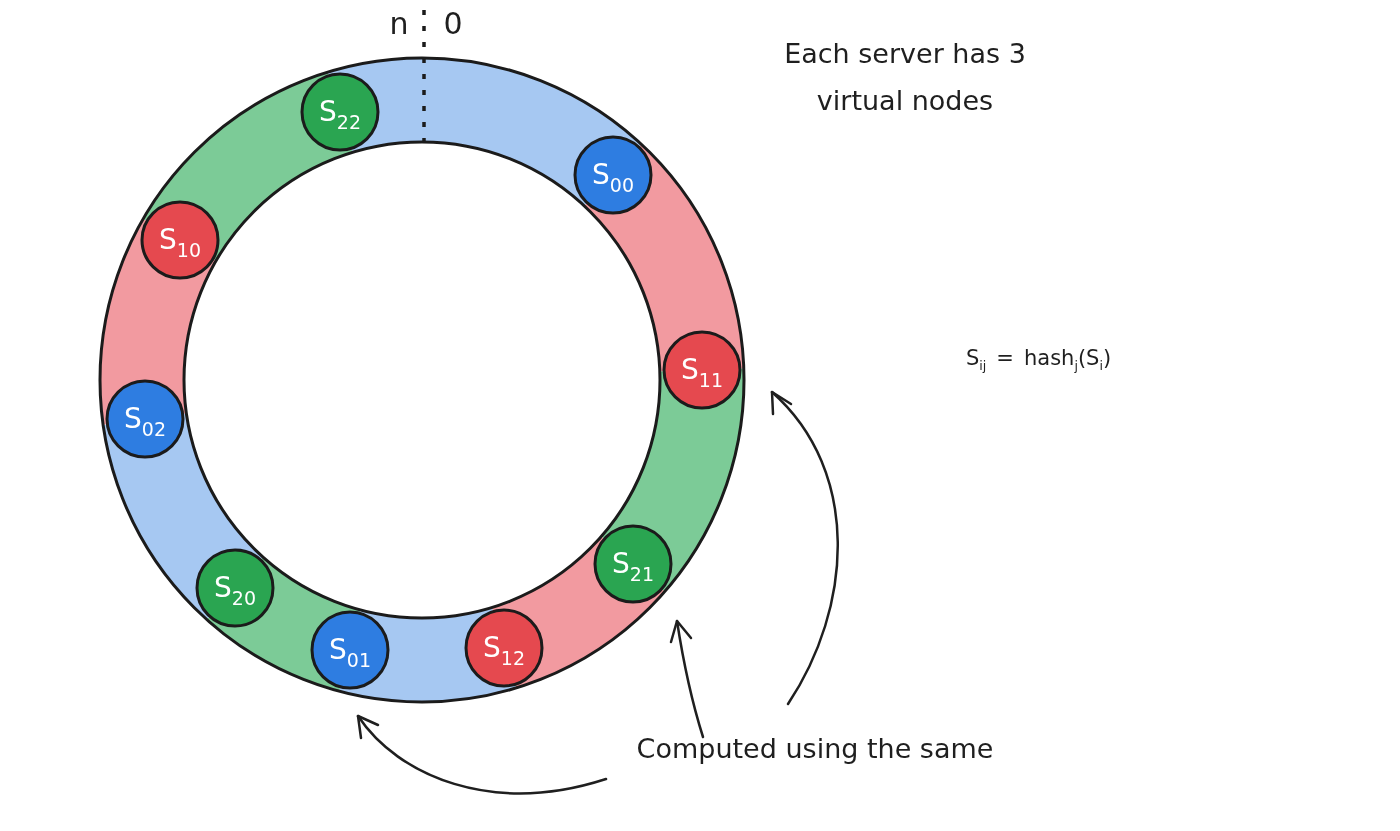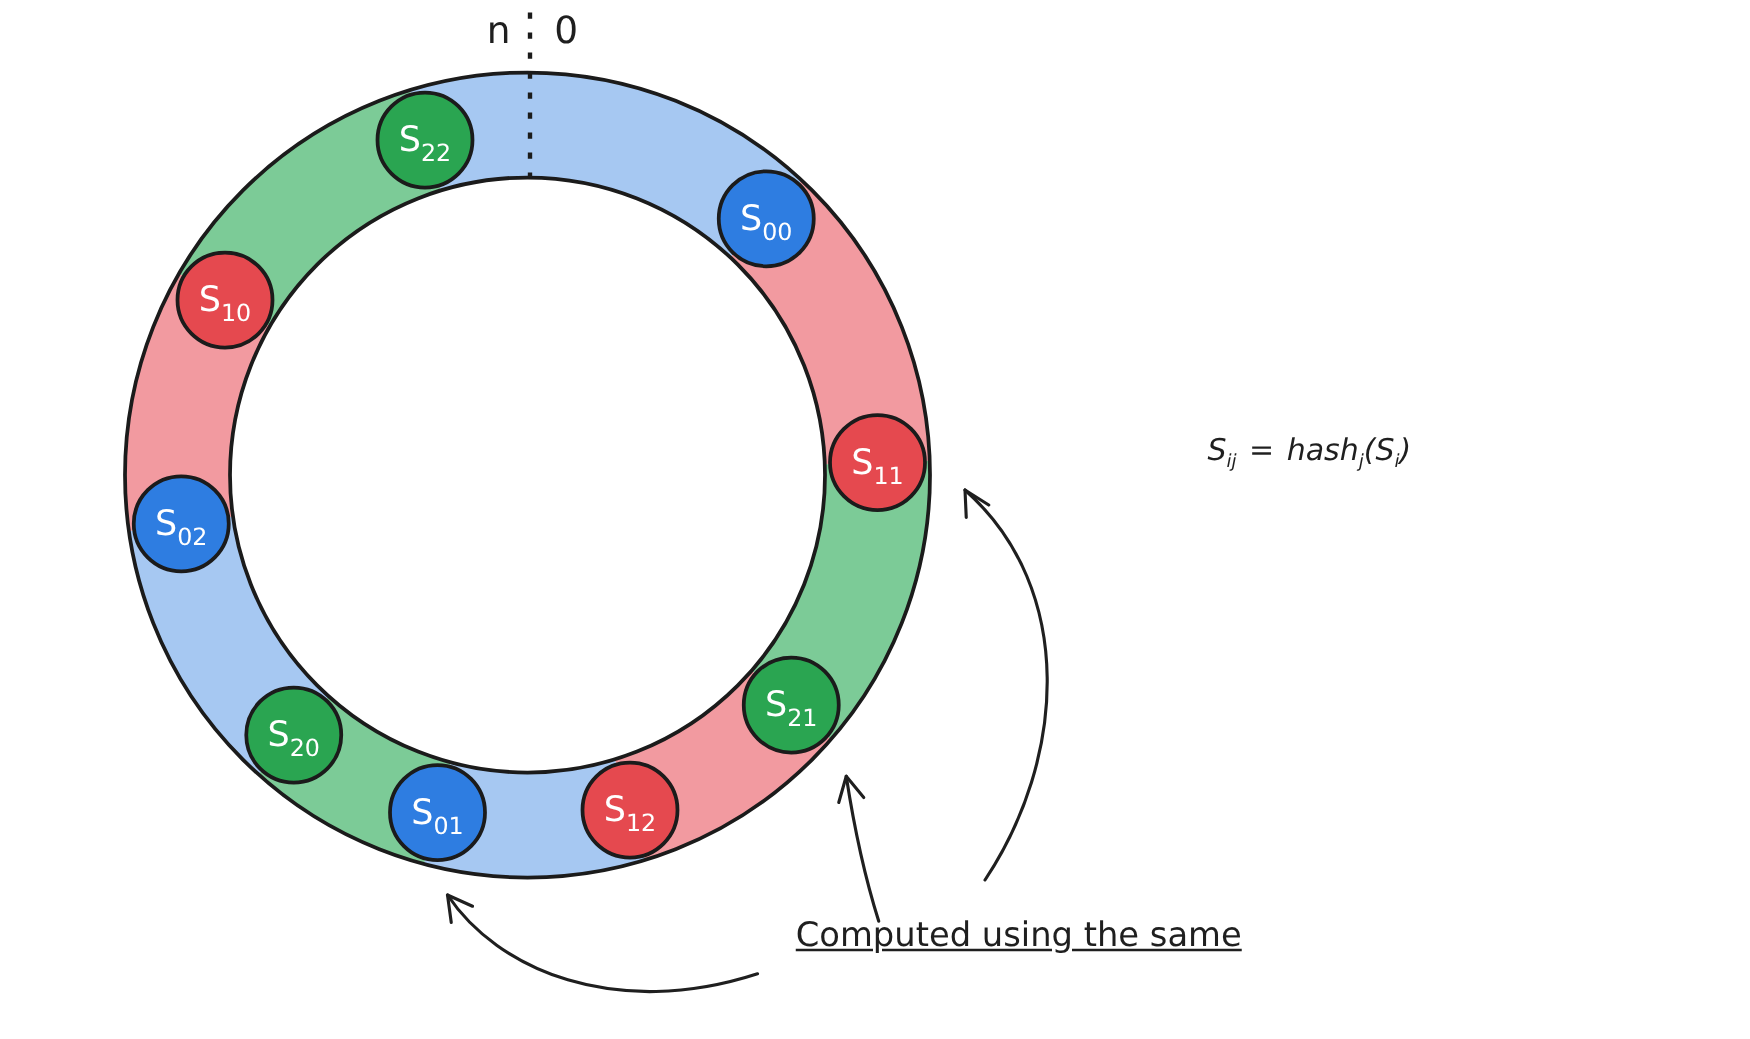--- a/index.html
+++ b/index.html
@@ -19,35 +19,33 @@
     top: 30px;
     width: 330px;
     text-align: center;
     font-size: 27px;
     line-height: 47px;
   }
   .formula {
     position: absolute;
     left: 966px;
     top: 346px;
-    font-size: 24px;
+    font-size: 21px;
     white-space: nowrap;
-    font-style: italic;
   }
   .formula sub { font-size: 0.6em; }
   .formula .eq { margin: 0 10px; }
   .caption {
     position: absolute;
     left: 590px;
     top: 726px;
     width: 450px;
     text-align: center;
     font-size: 27px;
     line-height: 45px;
-    text-decoration: underline;
   }
   .caption sub { font-size: 0.6em; }
   .caption .arg { margin-left: 4px; }
   .ring-node-label { fill: #ffffff; }
 </style>
 </head>
 <body>
 
 <div class="canvas">
 
@@ -99,20 +97,24 @@
     <g fill="none" stroke="#1f1f1f" stroke-width="2.5" stroke-linecap="round" stroke-linejoin="round">
       <path d="M 788 704 C 852 608, 862 472, 772 392"></path>
       <polyline points="791,404 772,392 773,414"></polyline>
       <path d="M 703 737 C 691 699, 683 660, 677 621"></path>
       <polyline points="691,638 677,621 671,642"></polyline>
       <path d="M 606 779 C 492 816, 398 776, 358 716"></path>
       <polyline points="378,725 358,716 361,738"></polyline>
     </g>
   </svg>
 
+  <div class="title-block">
+    <div>Each server has 3</div>
+    <div>virtual nodes</div>
+  </div>
 
   <div class="formula">
     <span>S</span><sub>ij</sub><span class="eq">=</span><span>hash</span><sub>j</sub><span>(S</span><sub>i</sub><span>)</span>
   </div>
 
   <div class="caption">
     <div>Computed using the same</div>
   </div>
 
 </div>

